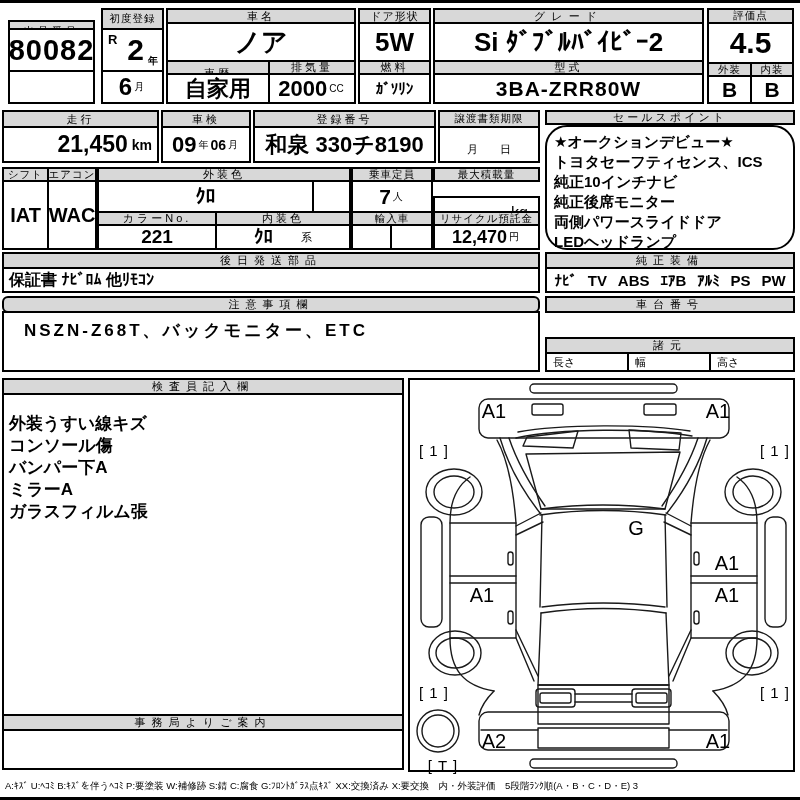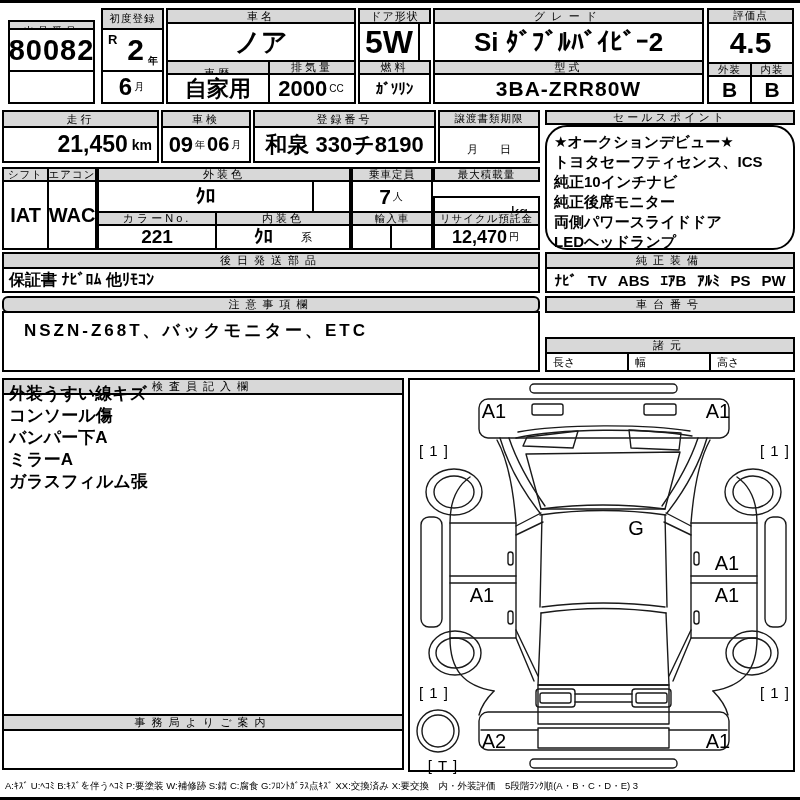--- a/index.html
+++ b/index.html
@@ -54,21 +54,21 @@
   <div class="box hdr" style="left:166px;top:8px;width:190px;height:16px;">車名</div>
   <div class="box val" style="left:166px;top:22px;width:190px;height:40px;font-size:26px;">ノア</div>
   <div class="box hdr" style="left:166px;top:60px;width:104px;height:26px;">車歴</div>
   <div class="box val" style="left:166px;top:73px;width:104px;height:31px;font-size:22px;">自家用</div>
   <div class="box hdr" style="left:268px;top:60px;width:88px;height:15px;">排気量</div>
   <div class="box val" style="left:268px;top:73px;width:88px;height:31px;">
     <span style="font-size:22px;">2000</span>
     <span class="unit-sm">CC</span>
   </div>
   <div class="box hdr" style="left:358px;top:8px;width:73px;height:16px;letter-spacing:1px;">ドア形状</div>
-  <div class="box val" style="left:358px;top:22px;width:62px;height:40px;font-size:32px;">5W</div>
+  <div class="box val" style="left:358px;top:22px;width:73px;height:40px;font-size:26px;">5W</div>
   <div class="box hdr" style="left:358px;top:60px;width:73px;height:15px;">燃料</div>
   <div class="box val" style="left:358px;top:73px;width:73px;height:31px;font-size:15px;">ｶﾞｿﾘﾝ</div>
 
   <div class="box hdr wide" style="left:433px;top:8px;width:271px;height:16px;">グレード</div>
   <div class="box val" style="left:433px;top:22px;width:271px;height:40px;font-size:26px;">Si ﾀﾞﾌﾞﾙﾊﾞｲﾋﾞｰ2</div>
   <div class="box hdr" style="left:433px;top:60px;width:271px;height:15px;">型式</div>
   <div class="box val" style="left:433px;top:73px;width:271px;height:31px;font-size:21px;letter-spacing:1px;">3BA-ZRR80W</div>
 
   <div class="box hdr tight" style="left:707px;top:8px;width:87px;height:16px;">評価点</div>
   <div class="box val" style="left:707px;top:22px;width:87px;height:42px;font-size:30px;">4.5</div>
@@ -79,21 +79,21 @@
 
   <div class="box hdr" style="left:2px;top:110px;width:157px;height:18px;">走行</div>
   <div class="box val right" style="left:2px;top:126px;width:157px;height:37px;padding-right:5px;">
     <span style="font-size:23px;">21,450</span>
     <span class="unit" style="font-size:14px;">km</span>
   </div>
   <div class="box hdr" style="left:161px;top:110px;width:90px;height:18px;">車検</div>
   <div class="box val" style="left:161px;top:126px;width:90px;height:37px;">
     <span style="font-size:22px;">09</span>
     <span class="unit-sm">年</span>
-    <span style="font-size:20px;">06</span>
+    <span style="font-size:14px;">06</span>
     <span class="unit-sm">月</span>
   </div>
   <div class="box hdr" style="left:253px;top:110px;width:183px;height:18px;">登録番号</div>
   <div class="box val" style="left:253px;top:126px;width:183px;height:37px;font-size:22px;">和泉 330チ8190</div>
   <div class="box hdr tight" style="left:438px;top:110px;width:102px;height:18px;">譲渡書類期限</div>
   <div class="box bot-al" style="left:438px;top:126px;width:102px;height:37px;font-size:11px;padding-bottom:4px;white-space:pre;">月　　日</div>
 
   <div class="box hdr" style="left:545px;top:110px;width:250px;height:15px;">セールスポイント</div>
   <div class="box lines" style="left:545px;top:125px;width:250px;height:125px;border-radius:22px;">
     <div>★オークションデビュー★</div>
@@ -152,21 +152,21 @@
   <div class="box val left top-al" style="left:2px;top:311px;width:538px;height:61px;font-size:17px;letter-spacing:3px;padding:6px 20px;">NSZN-Z68T、バックモニター、ETC</div>
 
   <div class="box hdr wide" style="left:545px;top:296px;width:250px;height:17px;">車台番号</div>
   <div class="box hdr wide" style="left:545px;top:337px;width:250px;height:17px;">諸元</div>
   <div class="box left" style="left:545px;top:352px;width:84px;height:20px;font-size:11px;padding-left:6px;">長さ</div>
   <div class="box left" style="left:627px;top:352px;width:84px;height:20px;font-size:11px;padding-left:6px;">幅</div>
   <div class="box left" style="left:709px;top:352px;width:86px;height:20px;font-size:11px;padding-left:6px;">高さ</div>
 
   <div class="box" style="left:2px;top:378px;width:402px;height:338px;"></div>
   <div class="box hdr wide" style="left:2px;top:378px;width:402px;height:17px;">検査員記入欄</div>
-  <div class="box lines insp-lines" style="left:2px;top:378px;width:402px;height:120px;border:none;background:transparent;">
+  <div class="box lines insp-lines" style="left:2px;top:408px;width:402px;height:120px;border:none;background:transparent;">
     <div>外装うすい線キズ</div>
     <div>コンソール傷</div>
     <div>バンパー下A</div>
     <div>ミラーA</div>
     <div>ガラスフィルム張</div>
   </div>
 
   <div class="box hdr wide" style="left:2px;top:714px;width:402px;height:17px;">事務局よりご案内</div>
   <div class="box" style="left:2px;top:729px;width:402px;height:41px;"></div>
 

